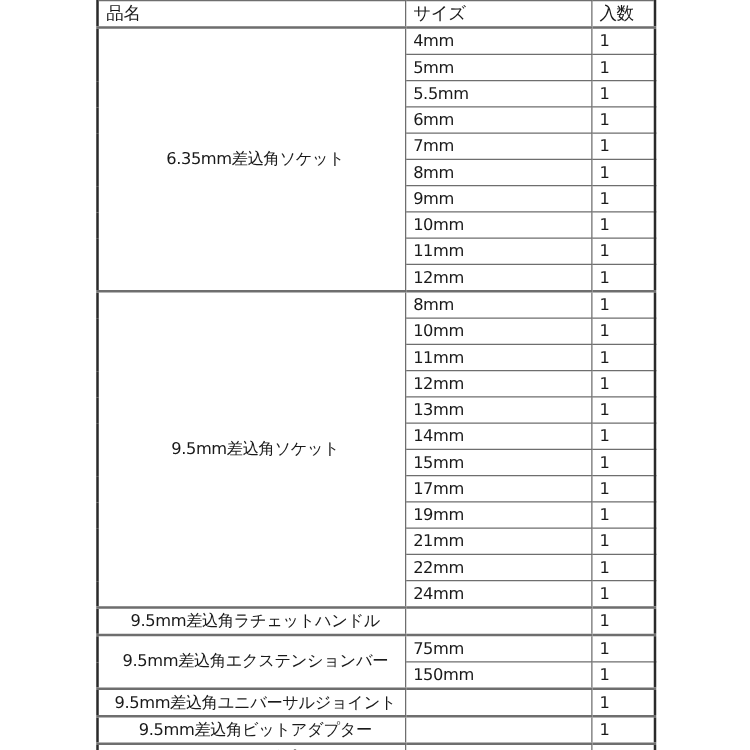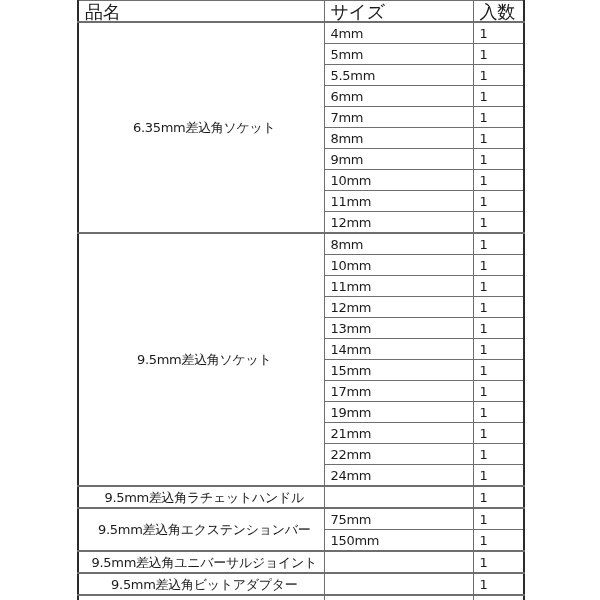--- a/index.html
+++ b/index.html
@@ -40,21 +40,21 @@
     font-weight: normal;
     text-align: left;
     line-height: 19px;
     white-space: nowrap;
     overflow: hidden;
     letter-spacing: -0.3px;
   }
   table.spec th {
     background: #ffffff;
     border-bottom: 2px solid #6e6e6e;
-    font-size: 18px;
+    font-size: 14px;
   }
   table.spec td.name-span {
     vertical-align: middle;
     text-align: center;
   }
   table.spec tr.group-end td {
     border-bottom: 2px solid #6e6e6e;
   }
 </style>
 </head>

